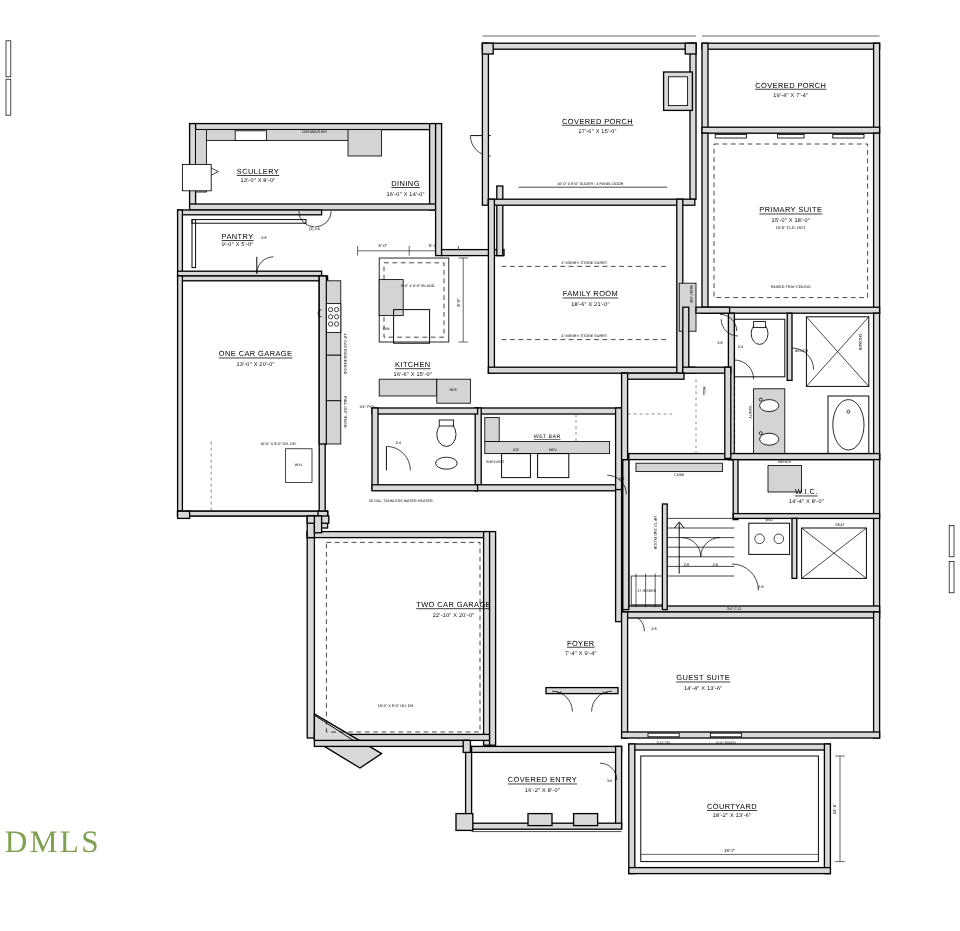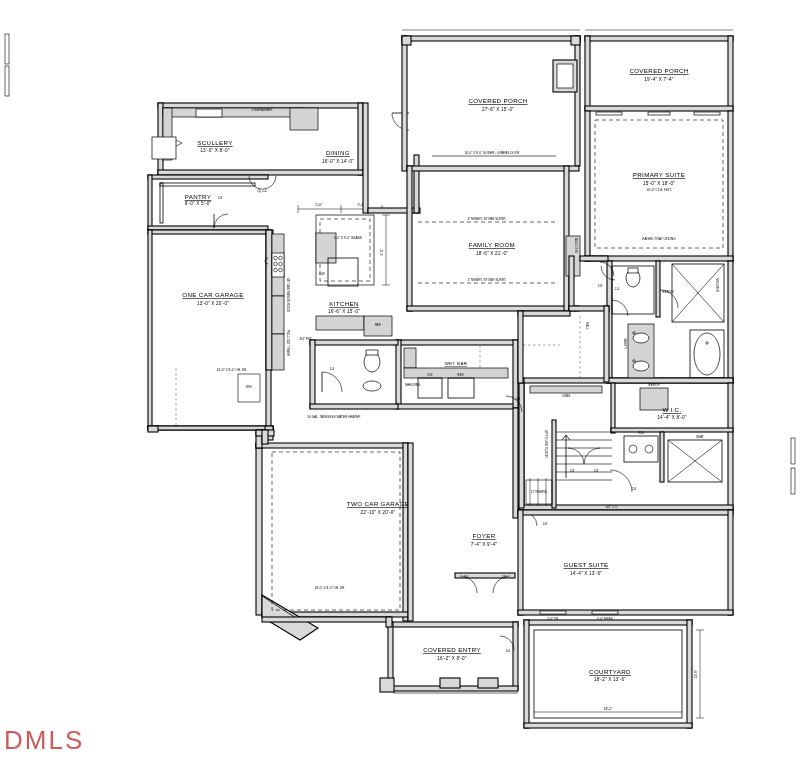--- a/index.html
+++ b/index.html
@@ -15,22 +15,22 @@
   .fillwhite{fill:#fff;stroke:#000;stroke-width:0.7;}
   .fixture{fill:#fff;stroke:#000;stroke-width:0.7;}
   .cab{fill:#d4d4d4;stroke:#000;stroke-width:0.7;}
   .dimline{stroke:#000;stroke-width:0.5;}
   .rmname{font-family:"Liberation Sans",sans-serif;font-size:6.2px;letter-spacing:.35px;fill:#000;text-anchor:middle;text-decoration:underline;}
   .rmdim{font-family:"Liberation Sans",sans-serif;font-size:4.6px;letter-spacing:.2px;fill:#000;text-anchor:middle;}
   .rmnote{font-family:"Liberation Sans",sans-serif;font-size:3.3px;fill:#000;text-anchor:middle;}
   .tiny{font-family:"Liberation Sans",sans-serif;font-size:3.1px;fill:#000;text-anchor:middle;}
   .tiny-l{font-family:"Liberation Sans",sans-serif;font-size:3.1px;fill:#000;text-anchor:start;}
   .dimtxt{font-family:"Liberation Sans",sans-serif;font-size:3.6px;fill:#000;text-anchor:middle;}
-  .watermark{position:absolute;left:4px;top:725px;font-family:Liberation Sans, sans-serif;
-    font-size:26px;letter-spacing:2px;color:#b91c1c;opacity:.72;user-select:none;}
+  .watermark{position:absolute;left:4px;top:687px;font-family:Liberation Serif, serif;
+    font-size:26px;letter-spacing:2px;color:#4d7c0f;opacity:.72;user-select:none;}
 </style>
 </head>
 <body>
 
 <div id="stage">
 
   <svg width="800" height="776" viewBox="0 0 800 776">
 
     <rect x="0" y="0" width="800" height="776" fill="#ffffff"></rect>
 

